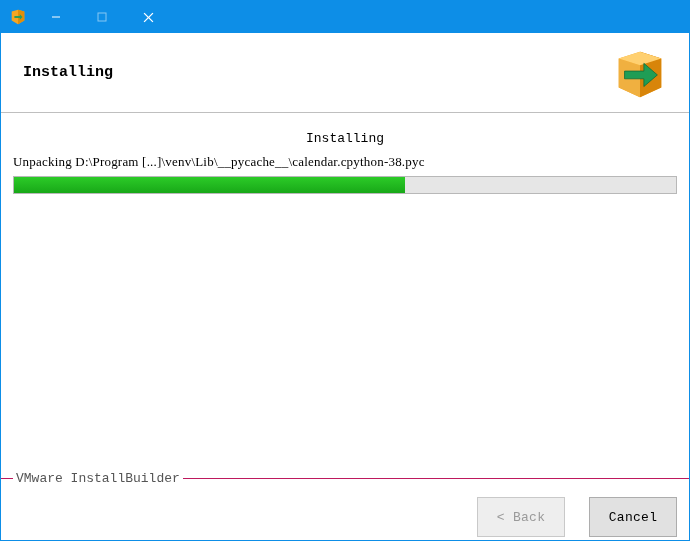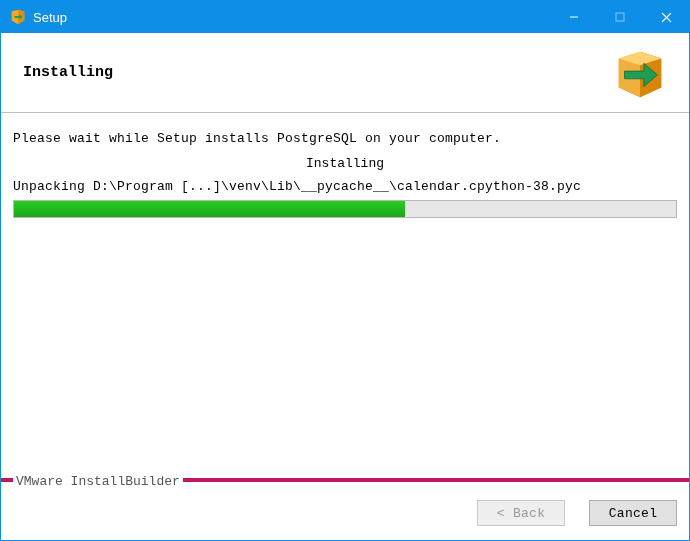--- a/index.html
+++ b/index.html
@@ -73,35 +73,36 @@
     .msg-sub {
       text-align: center;
       margin-bottom: 8px;
       font-size: 13px;
     }
     .msg-file {
       font-size: 13px;
       margin-bottom: 6px;
       white-space: nowrap;
       letter-spacing: 0.2px;
+      font-family: Liberation Serif, serif;
     }
     .progress-outer {
       height: 18px;
       border: 1px solid #b8b8b8;
       background: #e6e6e6;
       position: relative;
     }
     .progress-inner {
       height: 100%;
       background: linear-gradient(to bottom, #2ccb28 0%, #18a818 100%);
       width: 59%;
     }
     .footer {
       height: 62px;
-      border-top: 4px solid #be185d;
+      border-top: 1px solid #be185d;
       position: relative;
       padding: 0 21px;
     }
     .footer-brand {
       position: absolute;
       left: 12px;
       top: -8px;
       font-size: 13px;
       background: #fff;
       padding: 0 3px;
@@ -109,21 +110,21 @@
     }
     .footer-buttons {
       position: absolute;
       right: 12px;
       top: 18px;
       display: flex;
       gap: 10px;
     }
     .btn {
       width: 88px;
-      height: 26px;
+      height: 40px;
       border: 1px solid #adadad;
       background: #e1e1e1;
       font-family: "SimSun", "Courier New", monospace;
       font-size: 13px;
       display: flex;
       align-items: center;
       justify-content: center;
       letter-spacing: 0.3px;
     }
     .btn.disabled {
@@ -139,21 +140,20 @@
 <body>
 
 <div class="titlebar">
   <span class="titlebar-icon">
     <svg viewBox="0 0 20 20">
       <path d="M3 4 L10 2 L17 4 L17 14 L10 18 L3 14 Z" fill="#f5a623"></path>
       <path d="M10 2 L17 4 L17 14 L10 18 Z" fill="#e08e0b"></path>
       <path d="M6 9 L12 9 L12 7 L15 10 L12 13 L12 11 L6 11 Z" fill="#2a9d5a"></path>
     </svg>
   </span>
-  <span class="titlebar-title">Setup</span>
   <div class="titlebar-controls">
     <div class="titlebar-btn">
       <svg width="10" height="10" viewBox="0 0 10 10">
           <line x1="1" y1="5" x2="9" y2="5" stroke="#fff" stroke-width="1"></line>
         </svg>
     </div>
     <div class="titlebar-btn" style="opacity:0.5">
       <svg width="10" height="10" viewBox="0 0 10 10">
           <rect x="1" y="1" width="8" height="8" stroke="#fff" stroke-width="1" fill="none"></rect>
         </svg>
@@ -175,21 +175,20 @@
       <path d="M30 8 L52 15 L52 45 L30 55 Z" fill="#d8850a"></path>
       <path d="M8 15 L30 22 L30 55 L8 45 Z" fill="#f0b040"></path>
       <path d="M8 15 L30 8 L52 15 L30 22 Z" fill="#ffd070"></path>
       <path d="M14 28 L34 28 L34 20 L48 32 L34 44 L34 36 L14 36 Z" fill="#1f9d55"></path>
       <path d="M14 28 L34 28 L34 20 L48 32 L34 44 L34 36 L14 36 Z" fill="none" stroke="#0e6b38" stroke-width="0.8"></path>
     </svg>
   </div>
 </div>
 
 <div class="content">
-  <div class="msg-main">Please wait while Setup installs PostgreSQL on your computer.</div>
   <div class="msg-sub">Installing</div>
   <div class="msg-file">Unpacking D:\Program [...]\venv\Lib\__pycache__\calendar.cpython-38.pyc</div>
   <div class="progress-outer">
     <div class="progress-inner" style="width: 59%;"></div>
   </div>
 </div>
 
 <div class="footer">
   <span class="footer-brand">VMware InstallBuilder</span>
   <div class="footer-buttons">

